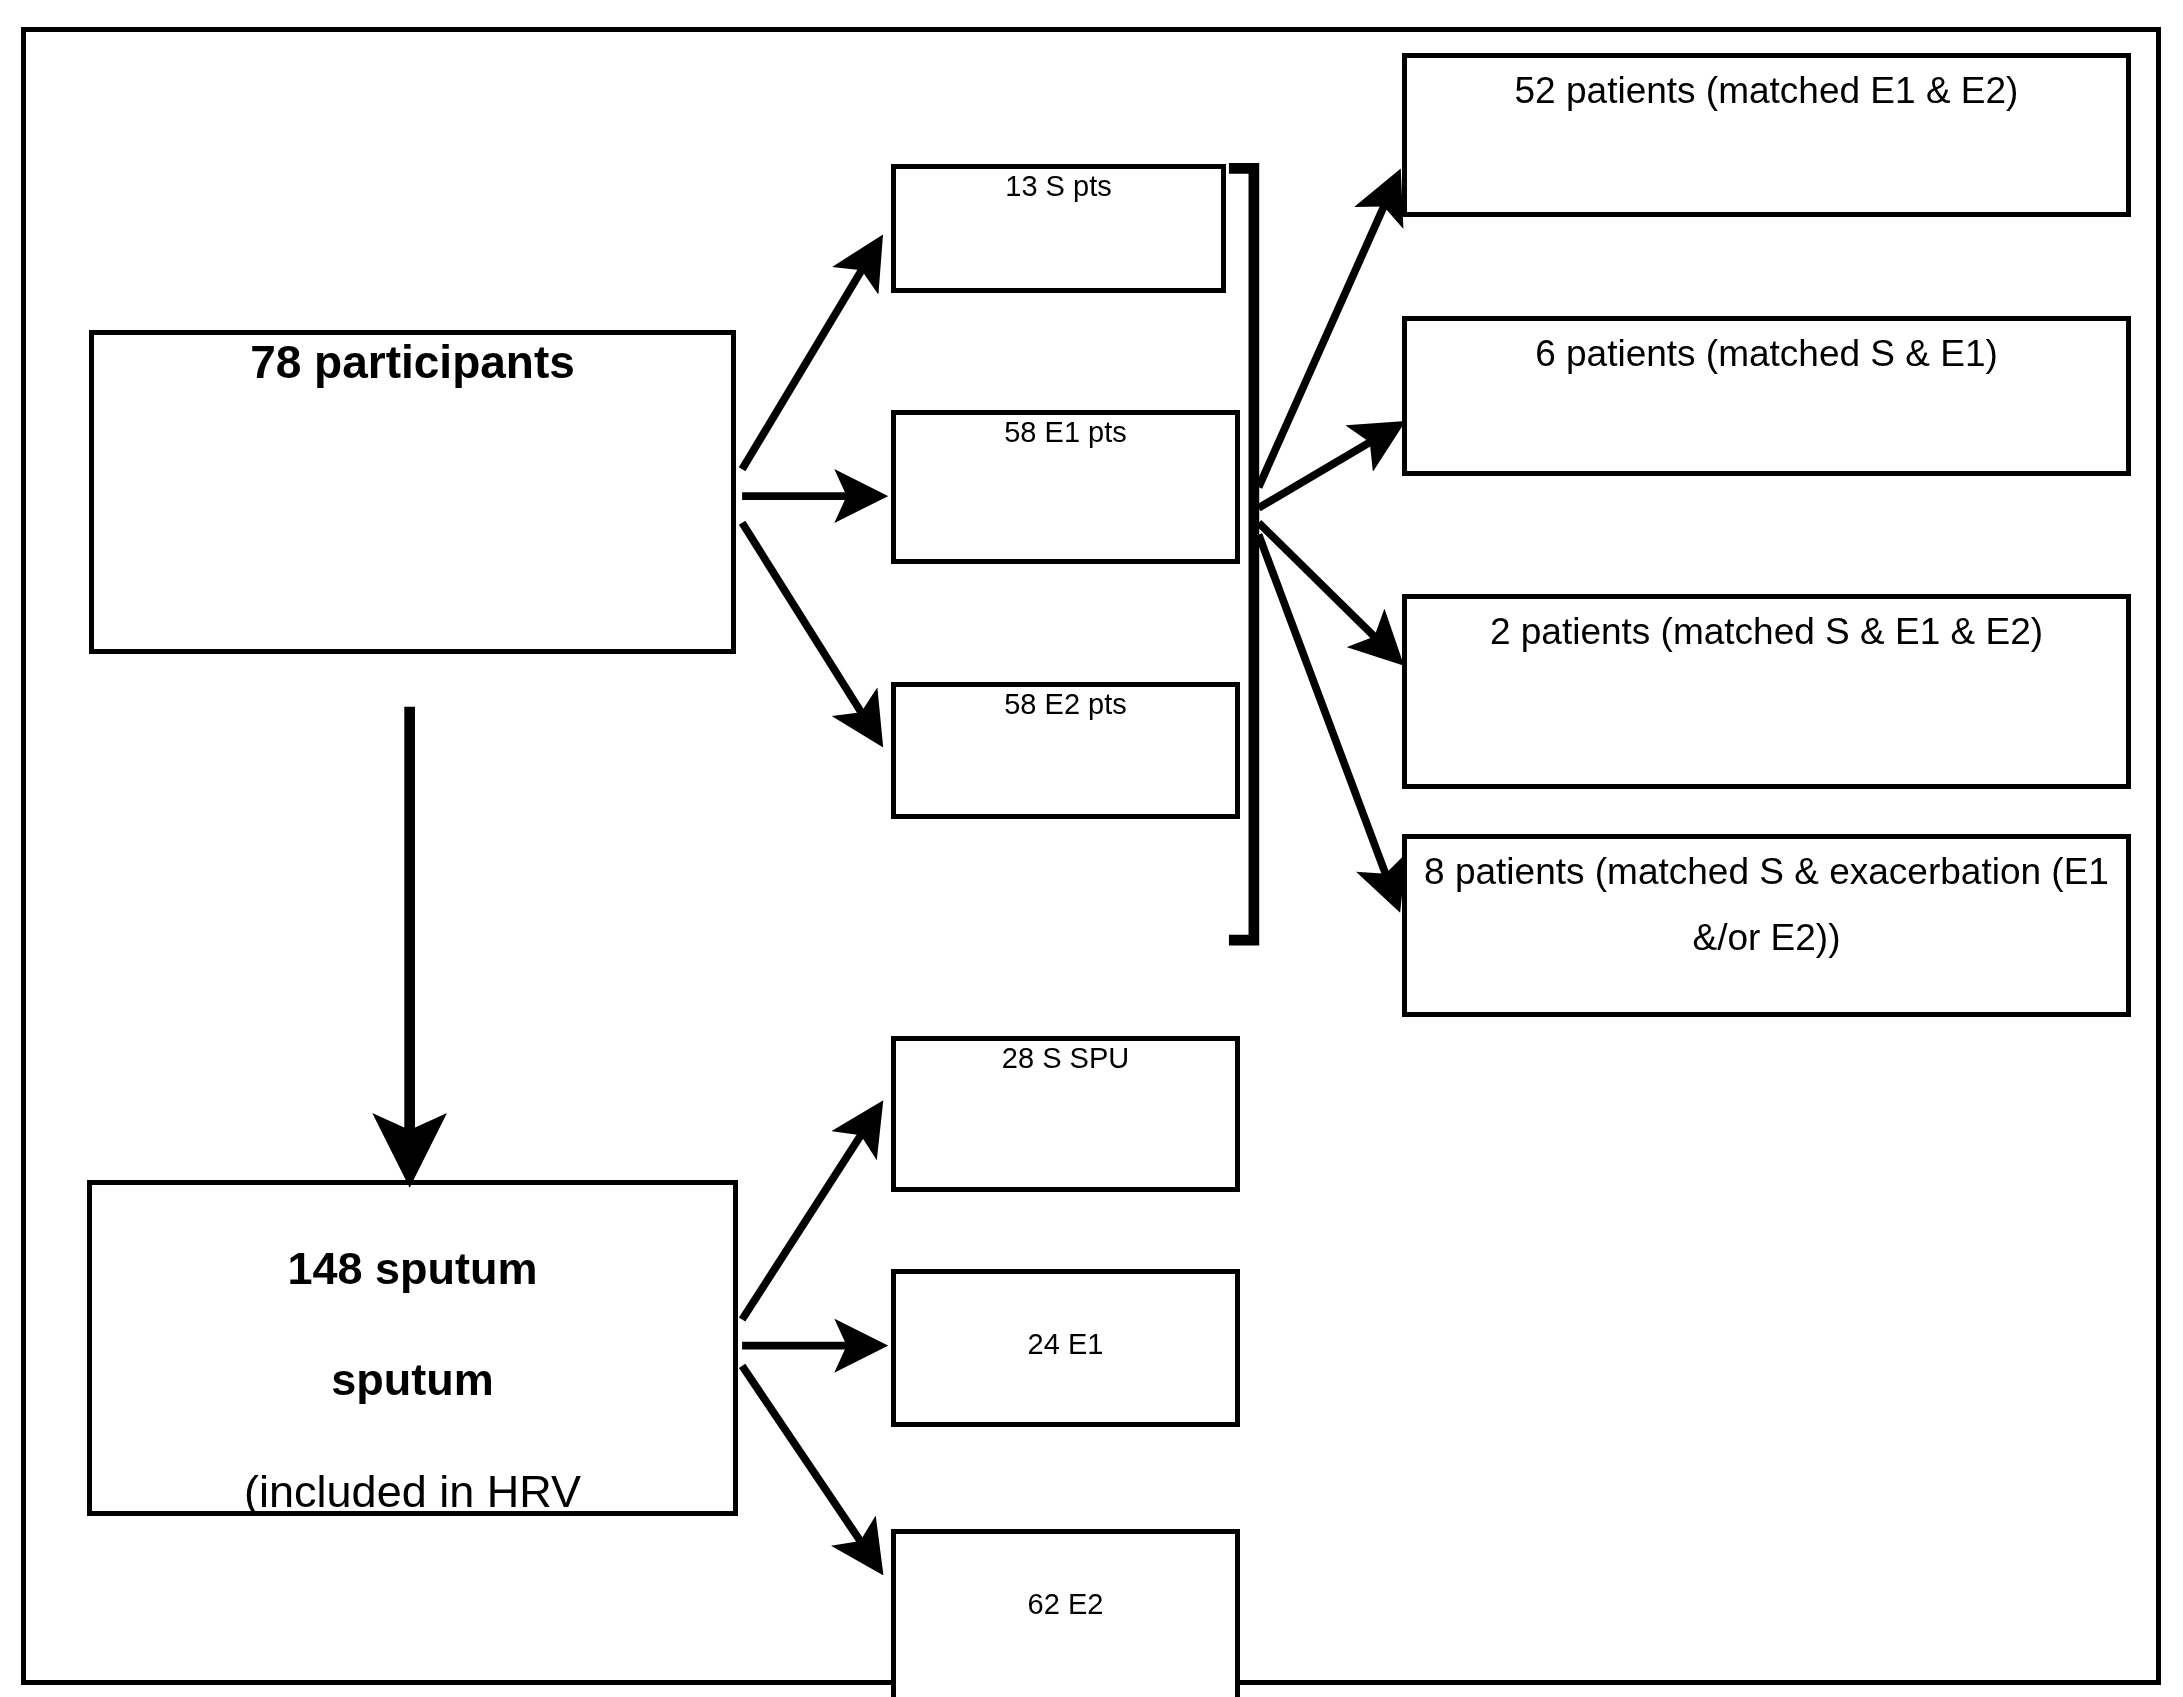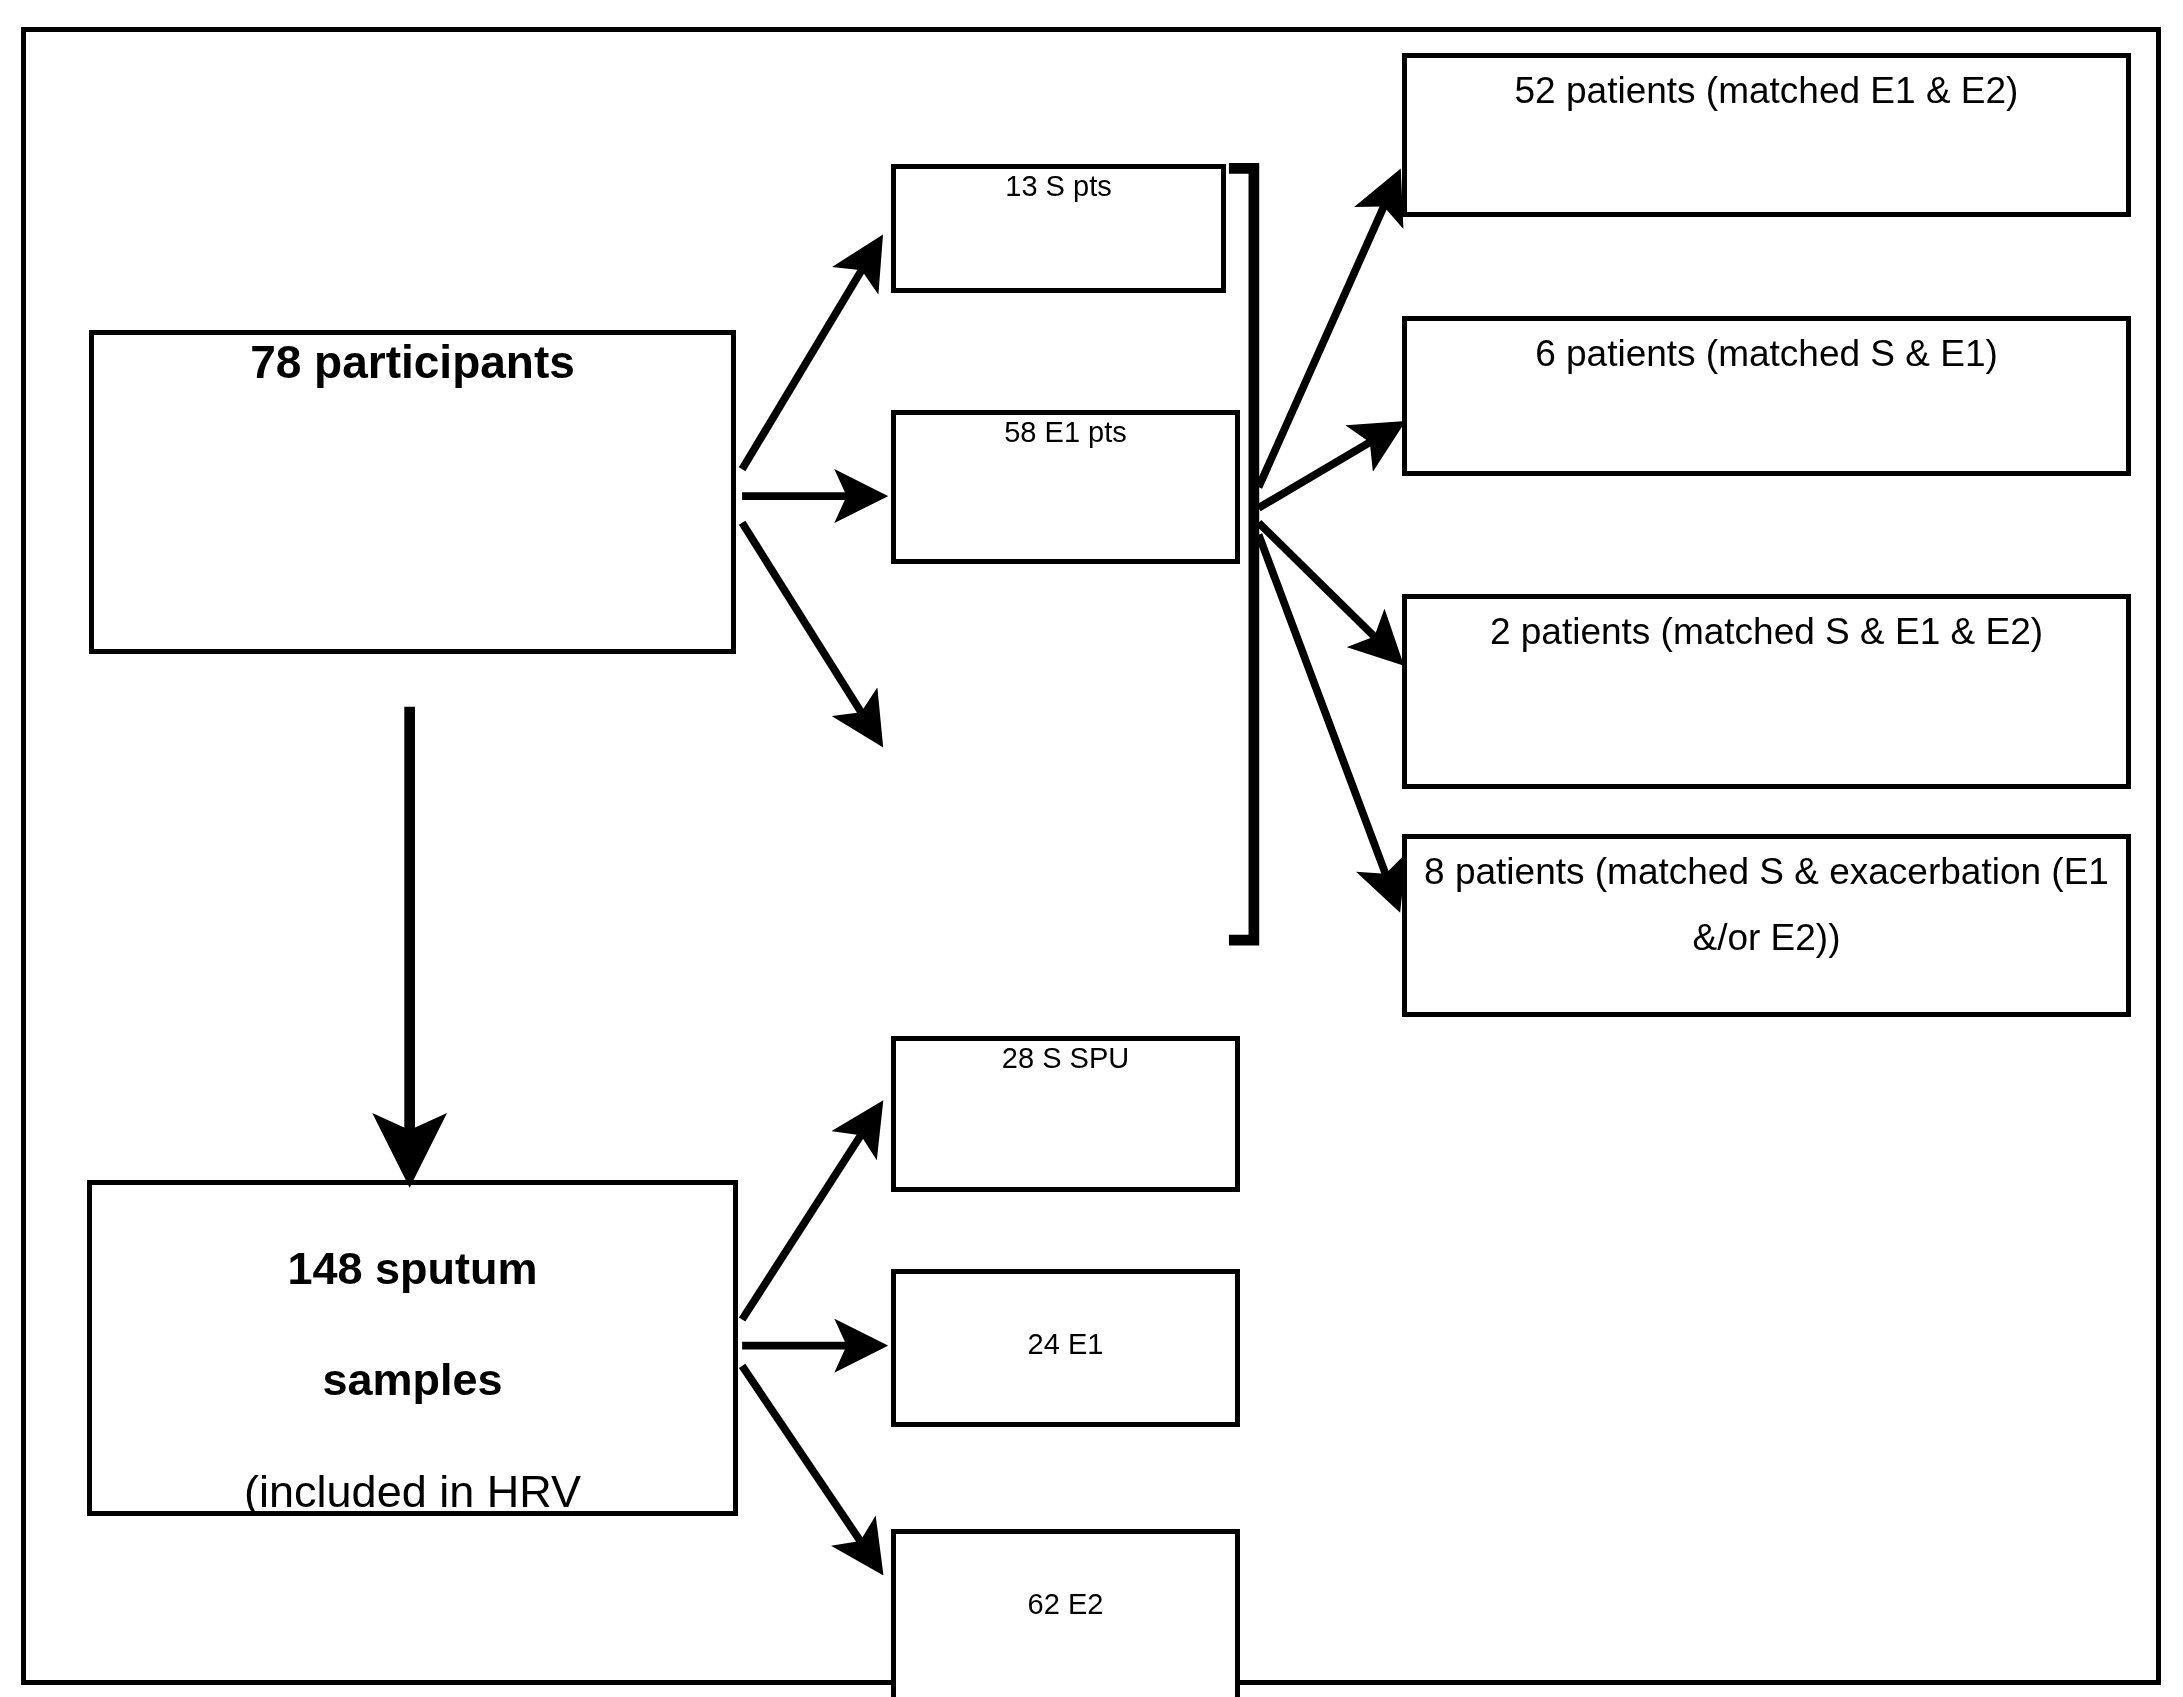--- a/index.html
+++ b/index.html
@@ -93,33 +93,36 @@
 <div id="canvas">
   <div id="outer-frame"></div>
 
   <div class="node-box" style="left:89px; top:330px; width:647px; height:324px;">
     <span class="label bold-lg">78 participants</span>
   </div>
 
   <div class="node-box" style="left:87px; top:1180px; width:651px; height:336px;">
     <span class="label sputum-label">
       <span class="b">148 sputum</span>
-      <span class="b">samples</span>
+      <span class="b">sputum</span>
       <span class="n">(included in HRV</span>
     </span>
   </div>
 
   <div class="node-box" style="left:891px; top:164px; width:335px; height:129px;">
     <span class="label bold-md">13 S pts</span>
   </div>
 
   <div class="node-box" style="left:891px; top:410px; width:349px; height:154px;">
     <span class="label bold-md">58 E1 pts</span>
   </div>
 
+  <div class="node-box" style="left:891px; top:682px; width:349px; height:137px;">
+    <span class="label bold-md">58 E2 pts</span>
+  </div>
 
   <div class="node-box" style="left:891px; top:1036px; width:349px; height:156px;">
     <span class="label bold-md">28 S SPU</span>
   </div>
 
   <div class="node-box clip-box" style="left:891px; top:1269px; width:349px; height:158px;">
     <span class="label bold-md">
       <span style="display:block;">24 E1</span>
       
     </span>

